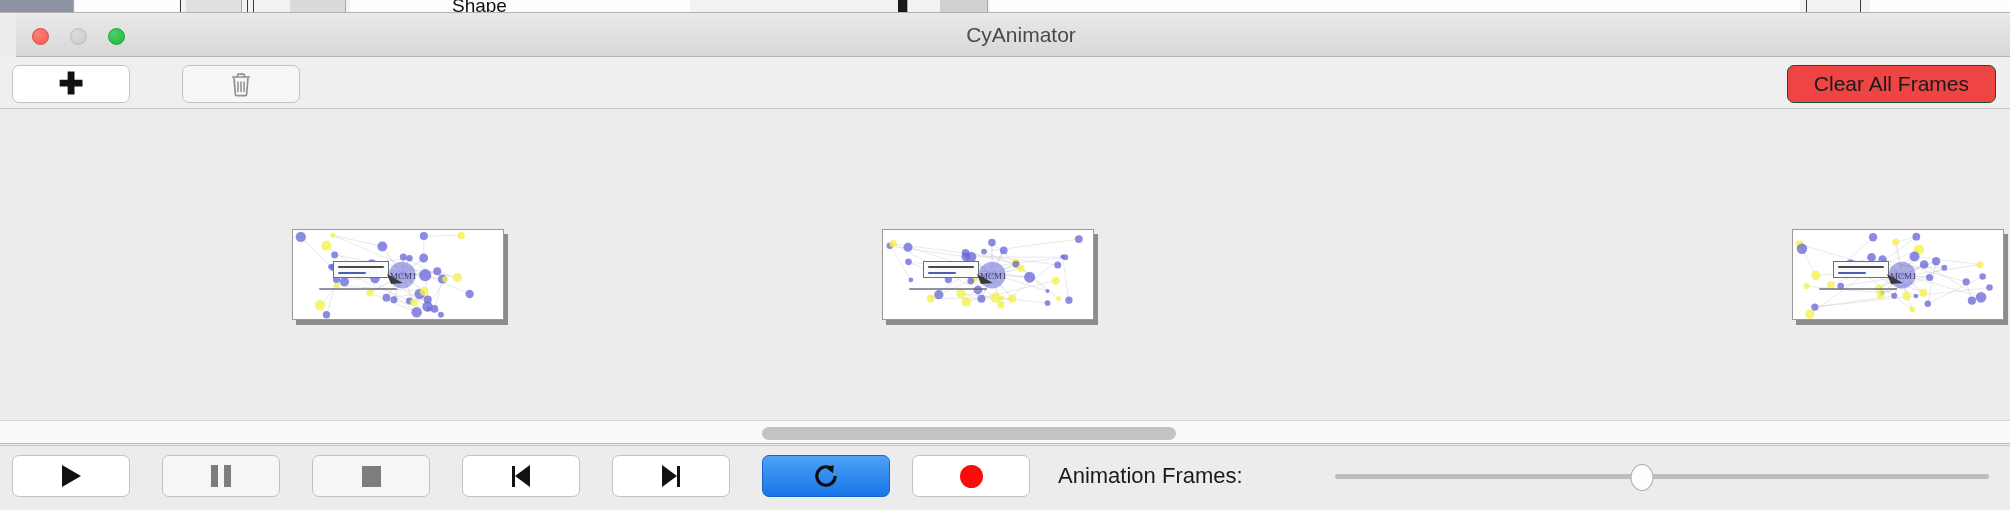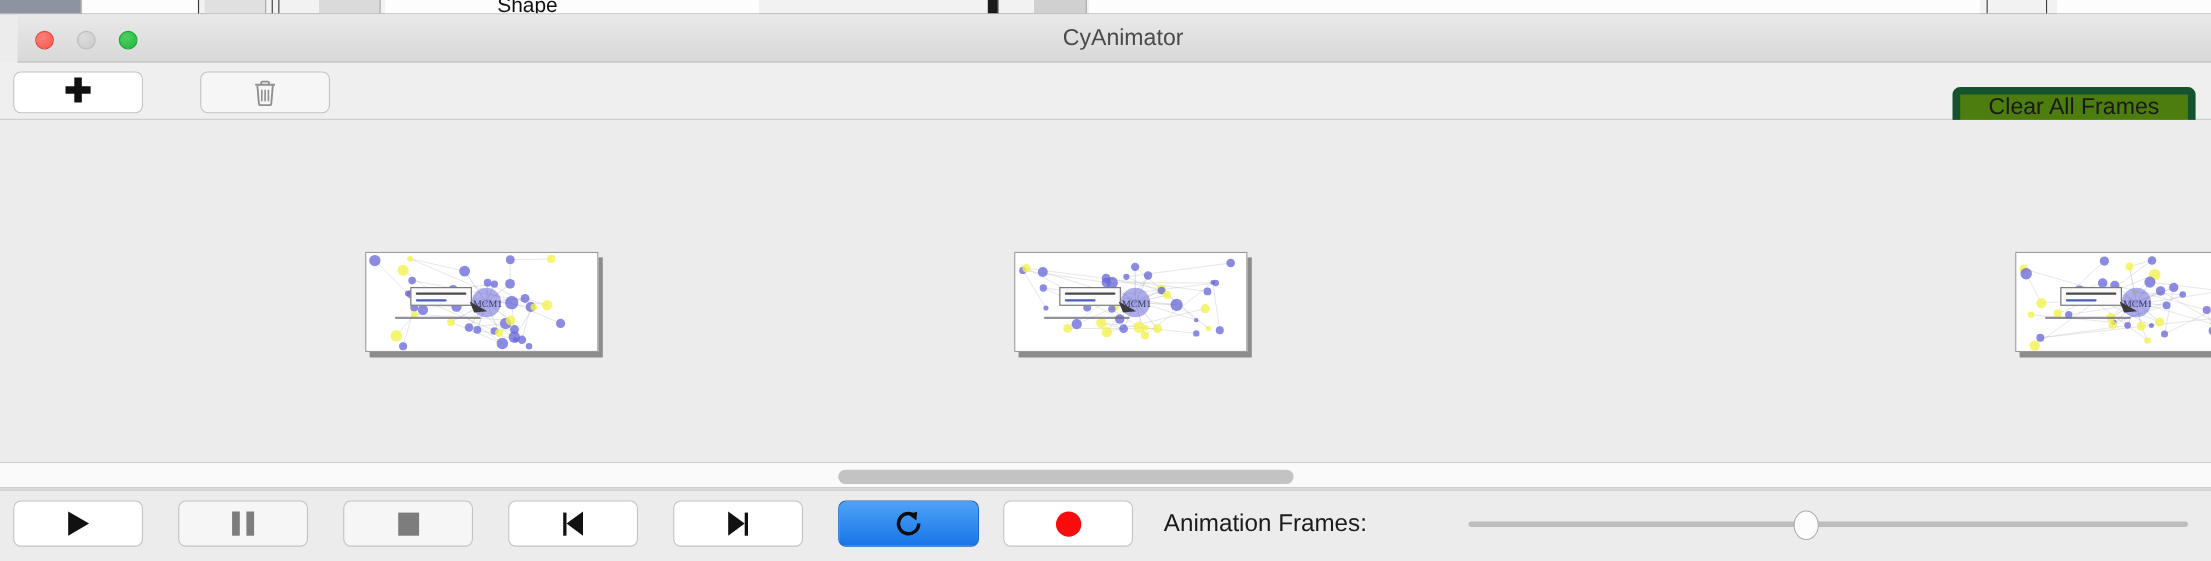--- a/index.html
+++ b/index.html
@@ -63,42 +63,41 @@
     position: absolute; top: 8px; height: 38px;
     border: 1px solid #c2c2c2; border-radius: 7px;
     background: #ffffff;
     display: flex; align-items: center; justify-content: center;
     cursor: pointer;
   }
   .tb-btn.disabled { background: #f6f6f6; }
   #add-frame-button   { left: 12px;  width: 118px; }
   #delete-frame-button{ left: 182px; width: 118px; }
   #clear-all-frames-button {
-    position: absolute; top: 22px; right: 14px; height: 38px;
+    position: absolute; top: 8px; right: 14px; height: 38px;
     padding: 0 26px;
-    border: 7px solid #14532d; border-radius: 7px;
-    background: #4d7c0f;
+    border: 1px solid #14532d; border-radius: 7px;
+    background: #ef4444;
     display: flex; align-items: center; justify-content: center;
     font-size: 21px; color: #1a1a1a; white-space: nowrap; cursor: pointer;
   }
   .plus-glyph { font-size: 30px; font-weight: bold; color: #111; line-height: 1; }
 
   
   #timeline-panel {
     position: absolute; left: 0; top: 109px; width: 2010px; height: 311px;
     background: #ececec;
     overflow: hidden;
   }
 
   
   .keyframe {
     position: absolute; top: 216px;
     width: 216px; height: 96px;
     transform: translate(-50%, -100%);
-    margin-left: 40px;
   }
   .kf-shadow {
     position: absolute; left: 4px; top: 5px;
     width: 212px; height: 91px;
     background: #8c8c8c;
   }
   .kf-frame {
     position: absolute; left: 0; top: 0;
     width: 212px; height: 91px;
     background: #ffffff;

